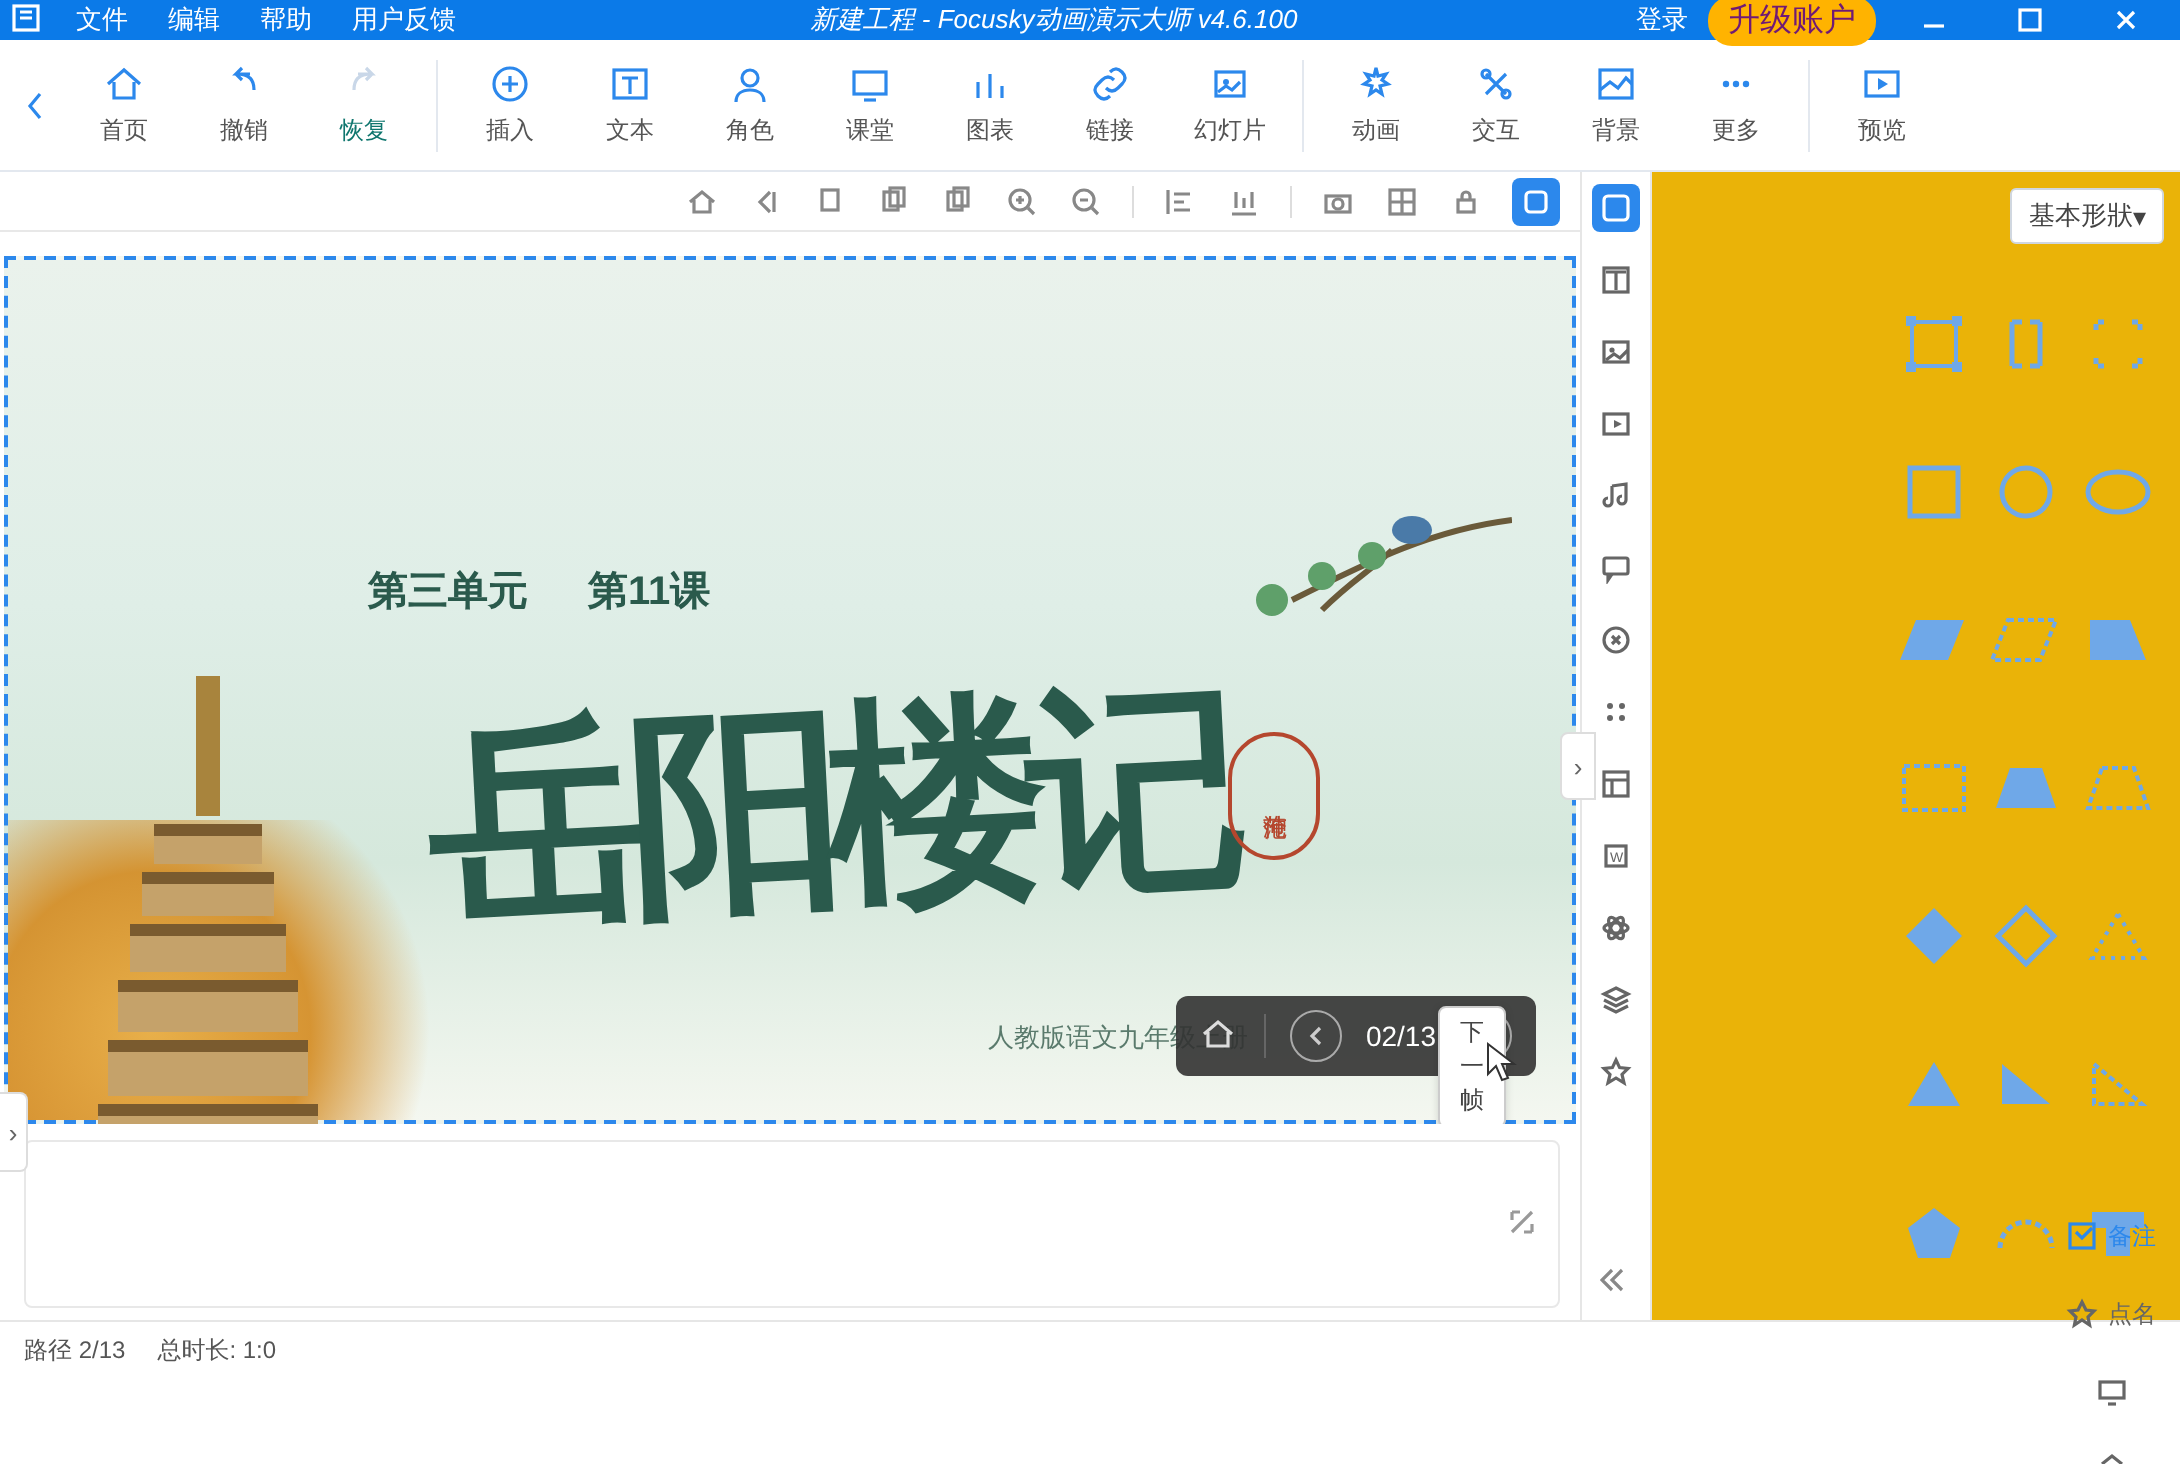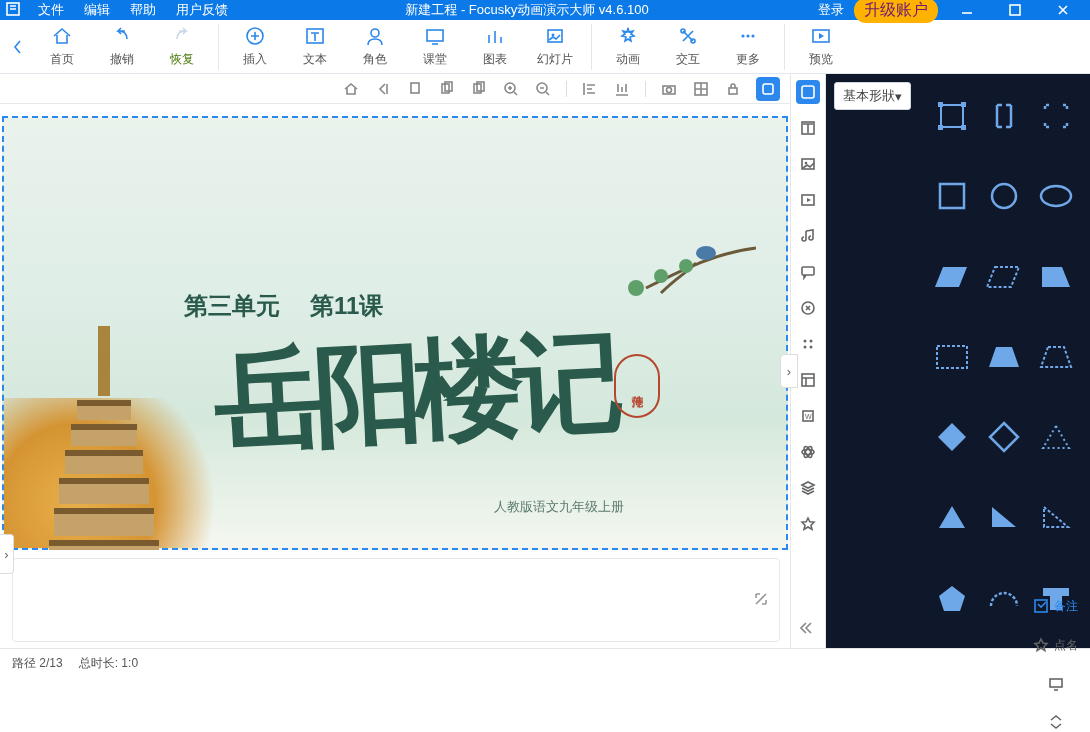--- a/index.html
+++ b/index.html
@@ -3,54 +3,54 @@
 <meta charset="utf-8">
 <style>
 * { margin: 0; padding: 0; box-sizing: border-box; font-family: "Microsoft YaHei", sans-serif; }
 body { width: 1090px; height: 732px; background: #fff; overflow: hidden; position: relative; }
 
 
 .titlebar { height: 20px; background: #0b7ae8; color: #fff; display: flex; align-items: center; font-size: 13px; }
 .titlebar .logo { width: 26px; text-align: center; }
 .titlebar .menu { display: flex; gap: 4px; padding-left: 4px; }
 .titlebar .menu span { padding: 4px 8px; cursor: pointer; }
-.titlebar .ttitle { flex: 1; text-align: center; }
+.titlebar .ttitle { flex: 1; text-align: center; font-style: italic; }
 .titlebar .right { display: flex; align-items: center; gap: 10px; padding-right: 8px; text-align: right; }
 .titlebar .upgrade { background: #ffb300; color: #701a75; border-radius: 12px; padding: 2px 10px; font-size: 16px; }
 .titlebar .winbtn { width: 38px; height: 32px; display: flex; align-items: center; justify-content: center; }
 .titlebar .winbtn svg { stroke: #cfe7ff; }
 
 
-.toolbar { height: 54px; background: #fff; border-bottom: 1px solid #e3e8ef; display: flex; align-items: center; padding: 0 4px; }
+.toolbar { height: 66px; background: #fff; border-bottom: 1px solid #e3e8ef; display: flex; align-items: center; padding: 0 4px; }
 .tbtn { display: flex; flex-direction: column; align-items: center; justify-content: center; width: 60px; height: 60px; color: #2c88ec; cursor: pointer; gap: 4px; position: relative; }
 .tbtn.disabled { color: #c9d7e8; }
 .tbtn .ticon { width: 22px; height: 22px; display: flex; align-items: center; justify-content: center; }
 .tbtn .tlbl { font-size: 12px; color: #555; }
-.tbtn.disabled .tlbl { color: #4d7c0f; }
+.tbtn.disabled .tlbl { color: #0f766e; }
 .divider { width: 1px; height: 46px; background: #e3e8ef; margin: 0 6px; }
 
 
 .minitb { height: 30px; border-bottom: 1px solid #e8e8e8; display: flex; align-items: center; justify-content: flex-end; gap: 14px; padding: 0 10px; }
 .minitb .mbtn { width: 18px; height: 18px; color: #888; display: flex; align-items: center; justify-content: center; cursor: pointer; }
 .minitb .mbtn.active { background: #2c88ec; color: #fff; border-radius: 4px; width: 24px; height: 24px; }
 
 
 .main { display: flex; height: 574px; }
 .canvaswrap { width: 790px; display: flex; flex-direction: column; position: relative; }
 .canvas { flex: 1; position: relative; background: #fff; overflow: hidden; margin: 12px 2px 0 2px; }
 .slide { position: absolute; inset: 0; border: 2px dashed #2c88ec; background: linear-gradient(180deg,#eaf2ec 0%, #dfeee7 40%, #d5e8dc 70%, #f4f7f0 100%); }
 
 
 .pagoda { position:absolute; left:40px; top:170px; width:120px; height:320px; }
 .pagoda .tier { position:absolute; left:50%; transform:translateX(-50%); background:#c5a26a; border-top:6px solid #7a5b2f; } .pagoda .t2{bottom:38px;width:110px;height:30px;}
 .pagoda .t3{bottom:72px;width:100px;height:28px;} .pagoda .t4{bottom:104px;width:90px;height:26px;}
 .pagoda .t5{bottom:134px;width:78px;height:24px;} .pagoda .t6{bottom:162px;width:66px;height:22px;}
 .pagoda .t7{bottom:188px;width:54px;height:20px;} .pagoda .top{bottom:212px;width:12px;height:70px;background:#a8843d;left:50%;transform:translateX(-50%);position:absolute;}
 .calligraphy { position:absolute; left:210px; top:200px; font-family: "STKaiti","KaiTi",serif; font-size: 110px; color:#2a5a4c; letter-spacing: -10px; transform: rotate(-3deg); font-weight: bold; }
-.subtitle1 { position:absolute; left:180px; top:172px; font-size:24px; color:#2a5a4c; font-family:"STKaiti","KaiTi",serif; font-weight:bold; }
+.subtitle1 { position:absolute; left:180px; top:152px; font-size:20px; color:#2a5a4c; font-family:"STKaiti","KaiTi",serif; font-weight:bold; }
 .subtitle1 .gap { display:inline-block; width:30px; }
 .subtitle2 { position:absolute; left:490px; top:380px; font-size:13px; color:#5a7a6c; }
 .seal { position:absolute; left:610px; top:236px; width:46px; height:64px; border:2px solid #b5472e; border-radius: 24px; display:flex; align-items:center; justify-content:center; font-size:12px; color:#b5472e; writing-mode: vertical-rl; font-family:"STKaiti",serif; }
 .branch { position:absolute; right:30px; top:100px; width:180px; height:120px; }
 .autumn { position:absolute; left:0; bottom:0; width:240px; height:150px; background: radial-gradient(circle at 30% 70%, #e8a838 0%, #d48a1f 40%, transparent 70%); opacity:0.9; }
 
 
 .slidectrl { position: absolute; right: 18px; bottom: 22px; background: rgba(50,50,50,0.9); border-radius: 6px; height: 40px; display: flex; align-items: center; gap: 12px; padding: 0 12px; color: #fff; font-size: 14px; }
 .slidectrl .cbtn { width: 26px; height: 26px; border: 1.5px solid #aaa; border-radius: 50%; display:flex;align-items:center;justify-content:center;color:#ccc; cursor:pointer; }
 .slidectrl .homebtn { width:20px;height:20px; color:#ccc; }
@@ -63,21 +63,21 @@
 
 
 .siderail { width: 36px; border-left: 1px solid #e6e6e6; border-right: 1px solid #e6e6e6; display: flex; flex-direction: column; align-items: center; padding-top: 6px; gap: 12px; background:#fff; position:relative; }
 .railbtn { width: 24px; height: 24px; color: #666; display:flex;align-items:center;justify-content:center; cursor:pointer; border-radius:4px; }
 .railbtn.active { background: #2c88ec; color: #fff; }
 .railcollapse { position:absolute; left:-11px; top:280px; width:18px; height:34px; background:#fff; border:1px solid #ddd; border-radius: 4px 0 0 4px; display:flex;align-items:center;justify-content:center; color:#666; font-size:13px; }
 .railfold { position:absolute; bottom:8px; color:#888; }
 .leftcollapse { position:absolute; left:0px; top:460px; width:14px; height:40px; background:#fff; border:1px solid #ddd; border-radius: 0 4px 4px 0; display:flex;align-items:center;justify-content:center; color:#666; font-size:13px; z-index:5; border-left:none; }
 
 
-.shapespanel { flex: 1; background: #0f172a; display:flex; flex-direction:row; }
+.shapespanel { flex: 1; background: #eab308; display:flex; flex-direction:column;align-items:flex-end; }
 .shapesel { margin: 8px; height: 28px; border: 1px solid #d0d7e0; background:#fff; border-radius: 3px; display:flex; align-items:center; padding:0 8px; font-size:13px; color:#444; justify-content:space-between; }
 .shapegrid { flex:1; overflow-y:auto; display:grid; grid-template-columns: repeat(3, 1fr); gap: 28px 8px; padding: 20px 12px; }
 .shapecell { display:flex; align-items:center; justify-content:center; height:44px; }
 .shapecell svg { color: #4a90e2; }
 
 
 .statusbar { height: 30px; border-top: 1px solid #e6e6e6; display:flex; align-items:center; font-size:12px; color:#555; padding: 0 12px; gap: 16px; }
 .statusbar .sright { margin-left:auto; display:flex; align-items:center; gap:22px; color:#2c88ec;flex-direction:column; }
 .statusbar .sitem { display:flex; align-items:center; gap:5px; cursor:pointer; }
 .statusbar .sicon { width:16px;height:16px; }
@@ -194,20 +194,28 @@
     <span class="ticon">
         <svg width="22" height="22">
           <path d="M5 18V10M11 18V6M17 18V12" class="sicn" stroke="#2c88ec" stroke-width="2.5"></path>
         </svg>
       </span>
     <span class="tlbl">图表</span>
   </div>
   <div class="tbtn">
     <span class="ticon">
         <svg width="22" height="22">
+          <path d="M9 13c2 2 4 2 6 0l2-2c2-2 2-4 0-6s-4-2-6 0M13 9c-2-2-4-2-6 0l-2 2c-2 2-2 4 0 6s4 2 6 0" class="sicn" stroke="#2c88ec"></path>
+        </svg>
+      </span>
+    <span class="tlbl">链接</span>
+  </div>
+  <div class="tbtn">
+    <span class="ticon">
+        <svg width="22" height="22">
           <rect x="4" y="5" width="14" height="12" class="sicn" stroke="#2c88ec"></rect>
           <circle cx="9" cy="10" r="1.5" fill="#2c88ec"></circle>
           <path d="M5 15l4-3 3 2 4-4" class="sicn" stroke="#2c88ec"></path>
         </svg>
       </span>
     <span class="tlbl">幻灯片</span>
   </div>
   <div class="divider"></div>
   <div class="tbtn">
     <span class="ticon">
@@ -219,20 +227,29 @@
   </div>
   <div class="tbtn">
     <span class="ticon">
         <svg width="22" height="22">
           <path d="M6 6l10 10M6 16L16 6" class="sicn" stroke="#2c88ec"></path>
           <circle cx="6" cy="6" r="2" class="sicn" stroke="#2c88ec"></circle>
           <circle cx="16" cy="16" r="2" class="sicn" stroke="#2c88ec"></circle>
         </svg>
       </span>
     <span class="tlbl">交互</span>
+  </div>
+  <div class="tbtn">
+    <span class="ticon">
+        <svg width="22" height="22">
+          <rect x="3" y="4" width="16" height="14" class="sicn" stroke="#2c88ec"></rect>
+          <path d="M3 14l5-4 4 3 4-5 3 3" class="sicn" stroke="#2c88ec"></path>
+        </svg>
+      </span>
+    <span class="tlbl">背景</span>
   </div>
   <div class="tbtn">
     <span class="ticon">
         <svg width="22" height="22">
           <circle cx="6" cy="11" r="1.6" fill="#2c88ec"></circle>
           <circle cx="11" cy="11" r="1.6" fill="#2c88ec"></circle>
           <circle cx="16" cy="11" r="1.6" fill="#2c88ec"></circle>
         </svg>
       </span>
     <span class="tlbl">更多</span>
@@ -352,20 +369,41 @@
               <ellipse cx="130" cy="35" rx="10" ry="7" fill="#4a7aa8"></ellipse>
             </svg>
         </div>
         <div class="subtitle1">
           <span>第三单元</span><span class="gap"></span><span>第11课</span>
         </div>
         <div class="calligraphy">岳阳楼记</div>
         <div class="seal">范仲淹</div>
         <div class="subtitle2">人教版语文九年级上册</div>
 
+        <div class="slidectrl">
+          <span class="homebtn"><svg width="18" height="18">
+                <path d="M2 9l7-6 7 6M4 8v7h10V8" stroke="#ddd" stroke-width="1.6" fill="none"></path>
+              </svg></span>
+          <span style="width:1px;height:22px;background:#666"></span>
+          <span class="cbtn">
+              <svg width="10" height="10">
+                <path d="M7 1L3 5l4 4" class="sicn"></path>
+              </svg>
+            </span>
+          <span>02/13</span>
+          <span class="cbtn" style="position:relative">
+            <svg width="10" height="10">
+                <path d="M3 1l4 4-4 4" class="sicn"></path>
+              </svg>
+            <div class="tooltip">下一帧</div>
+            <svg class="cursor" width="20" height="24" style="right:-6px;bottom:-14px">
+                <path d="M3 2l0 15 4-4 3 7 3-1-3-7 6 0z" fill="#fff" stroke="#333"></path>
+              </svg>
+          </span>
+        </div>
       </div>
     </div>
 
     <div class="bottomstrip">
       <span class="expandicon"><svg width="16" height="16">
             <path d="M3 13L13 3M3 3h4M3 3v4M13 13h-4M13 13v-4" class="sicn" stroke="#999"></path>
           </svg></span>
     </div>
   </div>
 

